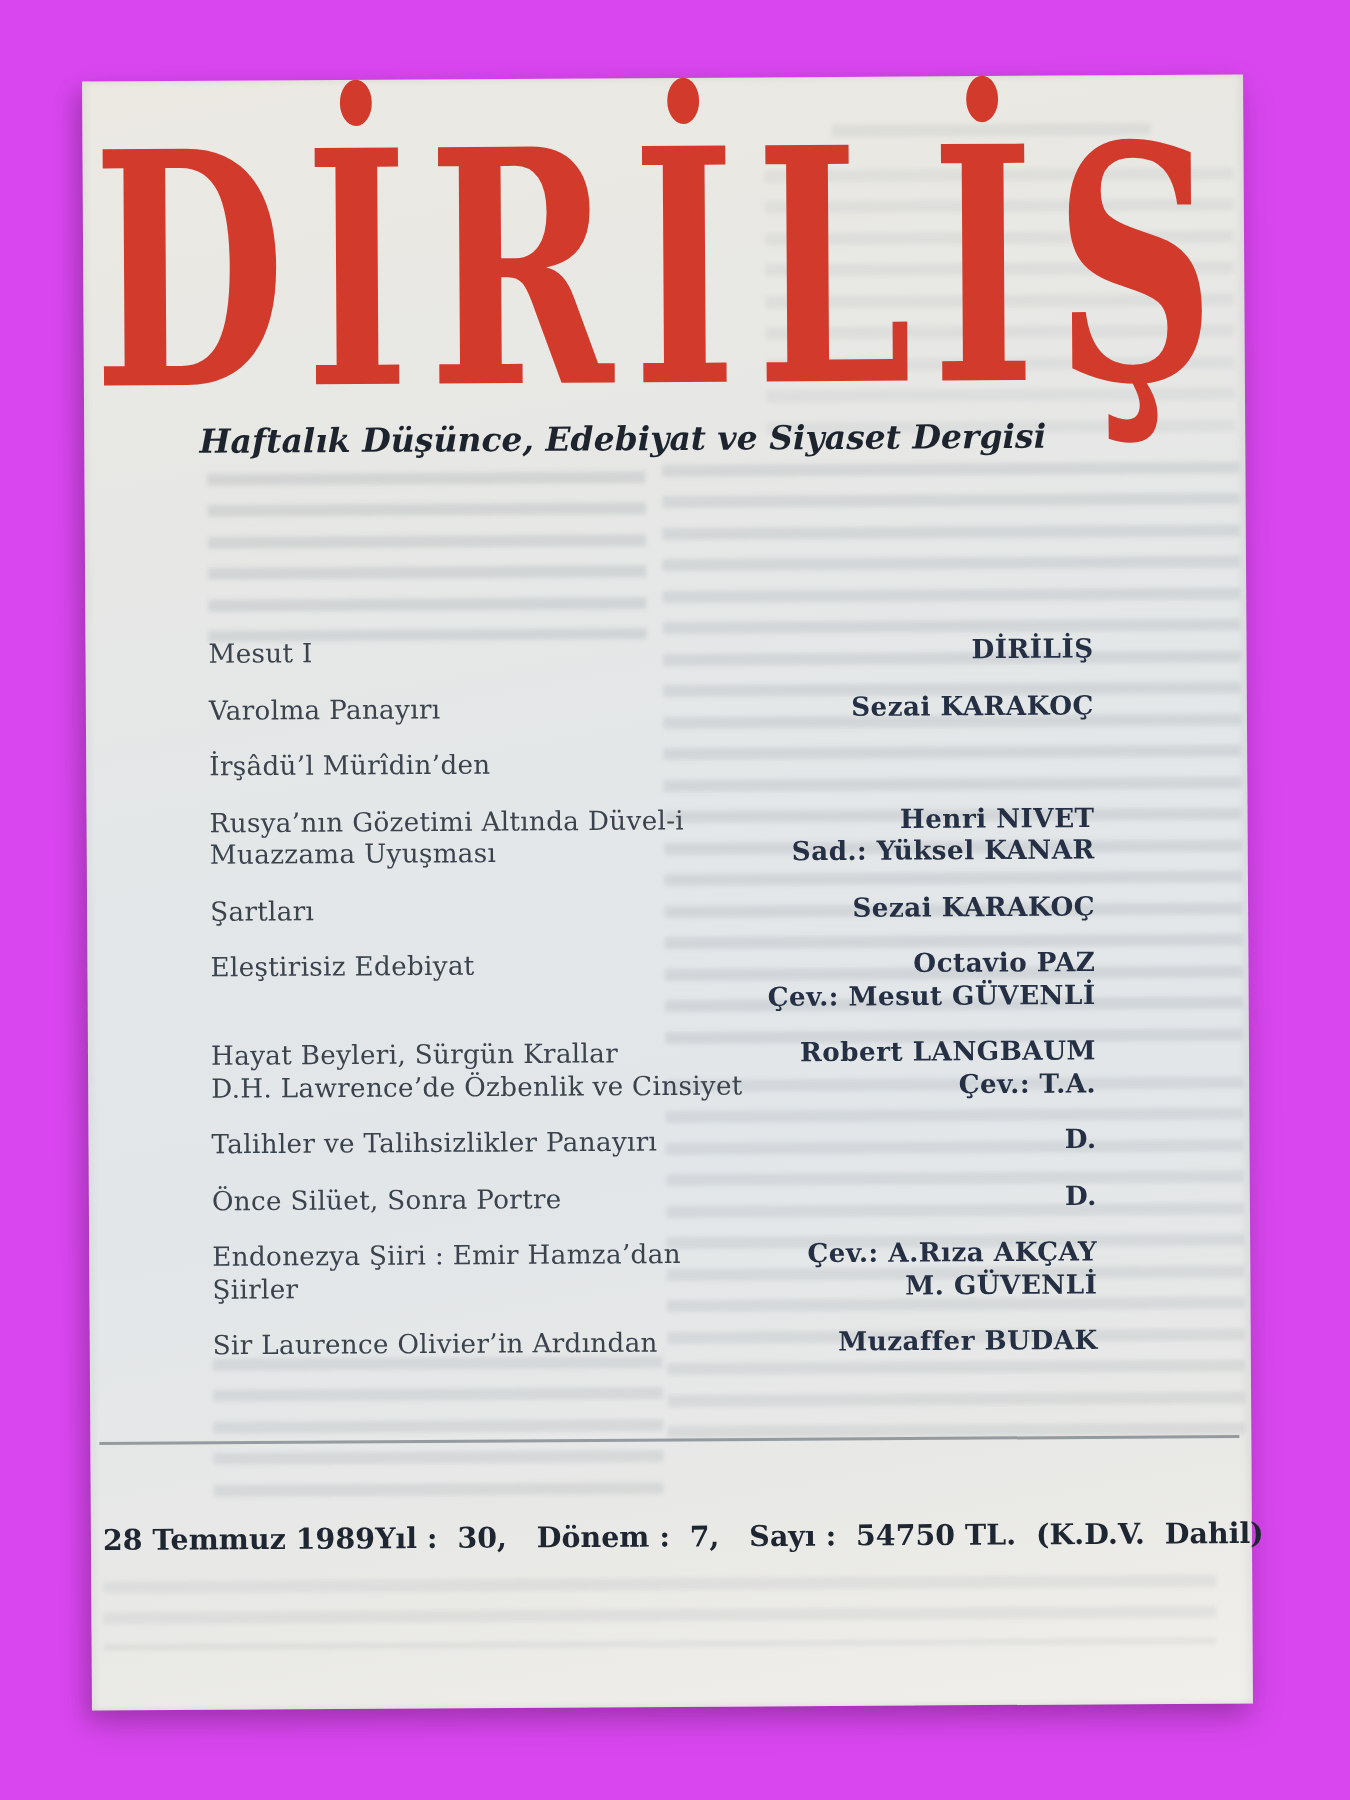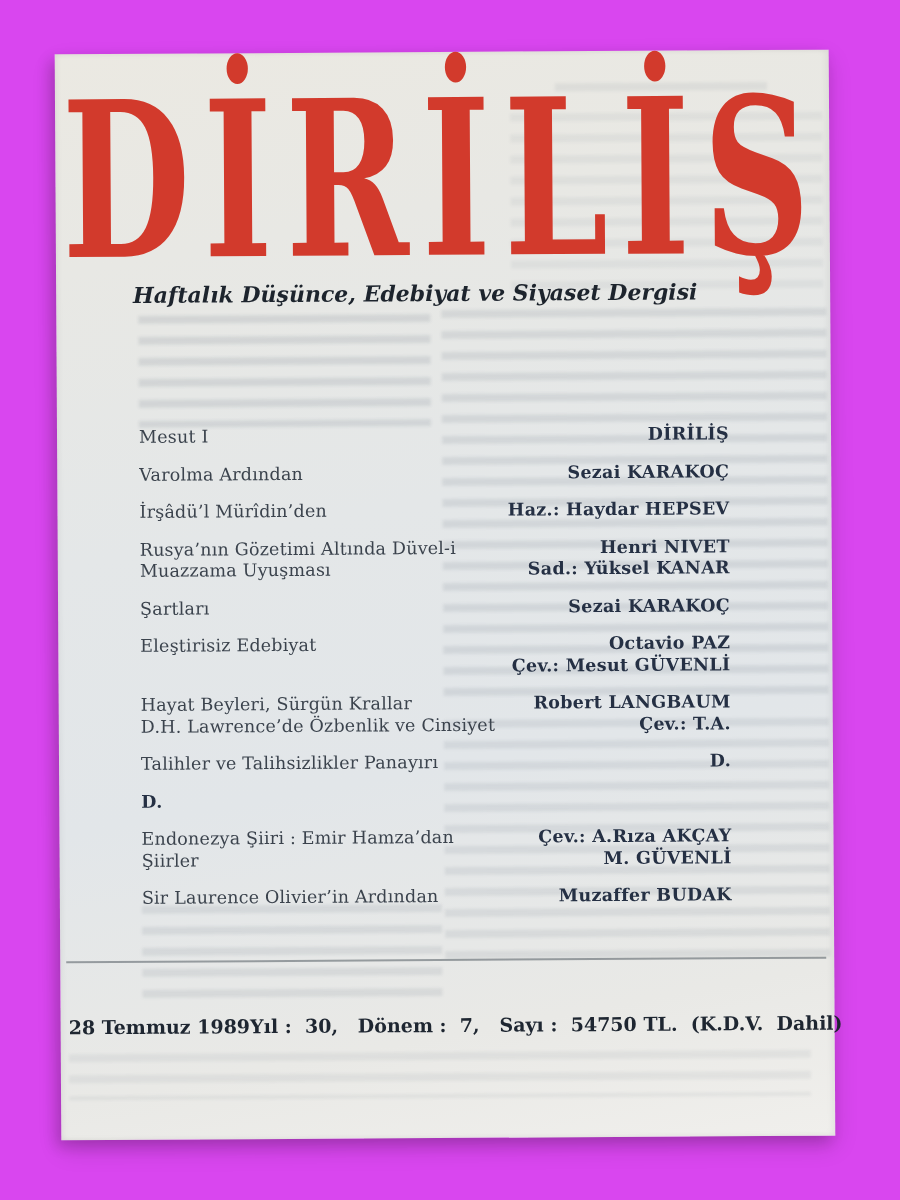--- a/index.html
+++ b/index.html
@@ -151,26 +151,25 @@
     <h1 class="masthead-title" style="color: rgb(210, 58, 44);">DİRİLİŞ</h1>
     <div class="masthead-subtitle">Haftalık Düşünce, Edebiyat ve Siyaset Dergisi</div>
 
     <div class="toc">
 
       <div class="toc-row">
         <span class="toc-title">Mesut  I</span>
         <span class="toc-author">DİRİLİŞ</span>
       </div>
       <div class="toc-row">
-        <span class="toc-title">Varolma  Ardından</span>
+        <span class="toc-title">Varolma  Panayırı</span>
         <span class="toc-author">Sezai KARAKOÇ</span>
       </div>
       <div class="toc-row">
         <span class="toc-title">İrşâdü’l Mürîdin’den</span>
-        <span class="toc-author">Haz.: Haydar HEPSEV</span>
       </div>
       <div class="toc-row">
         <span class="toc-title">Rusya’nın Gözetimi Altında Düvel-i
 Muazzama Uyuşması</span>
         <span class="toc-author">Henri NIVET
 Sad.: Yüksel KANAR</span>
       </div>
       <div class="toc-row">
         <span class="toc-title">Şartları</span>
         <span class="toc-author">Sezai KARAKOÇ</span>
@@ -184,20 +183,21 @@
         <span class="toc-title">Hayat Beyleri, Sürgün Krallar
 D.H. Lawrence’de Özbenlik ve Cinsiyet</span>
         <span class="toc-author">Robert LANGBAUM
 Çev.:  T.A.</span>
       </div>
       <div class="toc-row">
         <span class="toc-title">Talihler ve Talihsizlikler Panayırı</span>
         <span class="toc-author">D.</span>
       </div>
       <div class="toc-row">
+        <span class="toc-title">Önce  Silüet,  Sonra  Portre</span>
         <span class="toc-author">D.</span>
       </div>
       <div class="toc-row">
         <span class="toc-title">Endonezya Şiiri : Emir Hamza’dan
 Şiirler</span>
         <span class="toc-author">Çev.: A.Rıza AKÇAY
 M. GÜVENLİ</span>
       </div>
       <div class="toc-row">
         <span class="toc-title">Sir Laurence Olivier’in Ardından</span>

